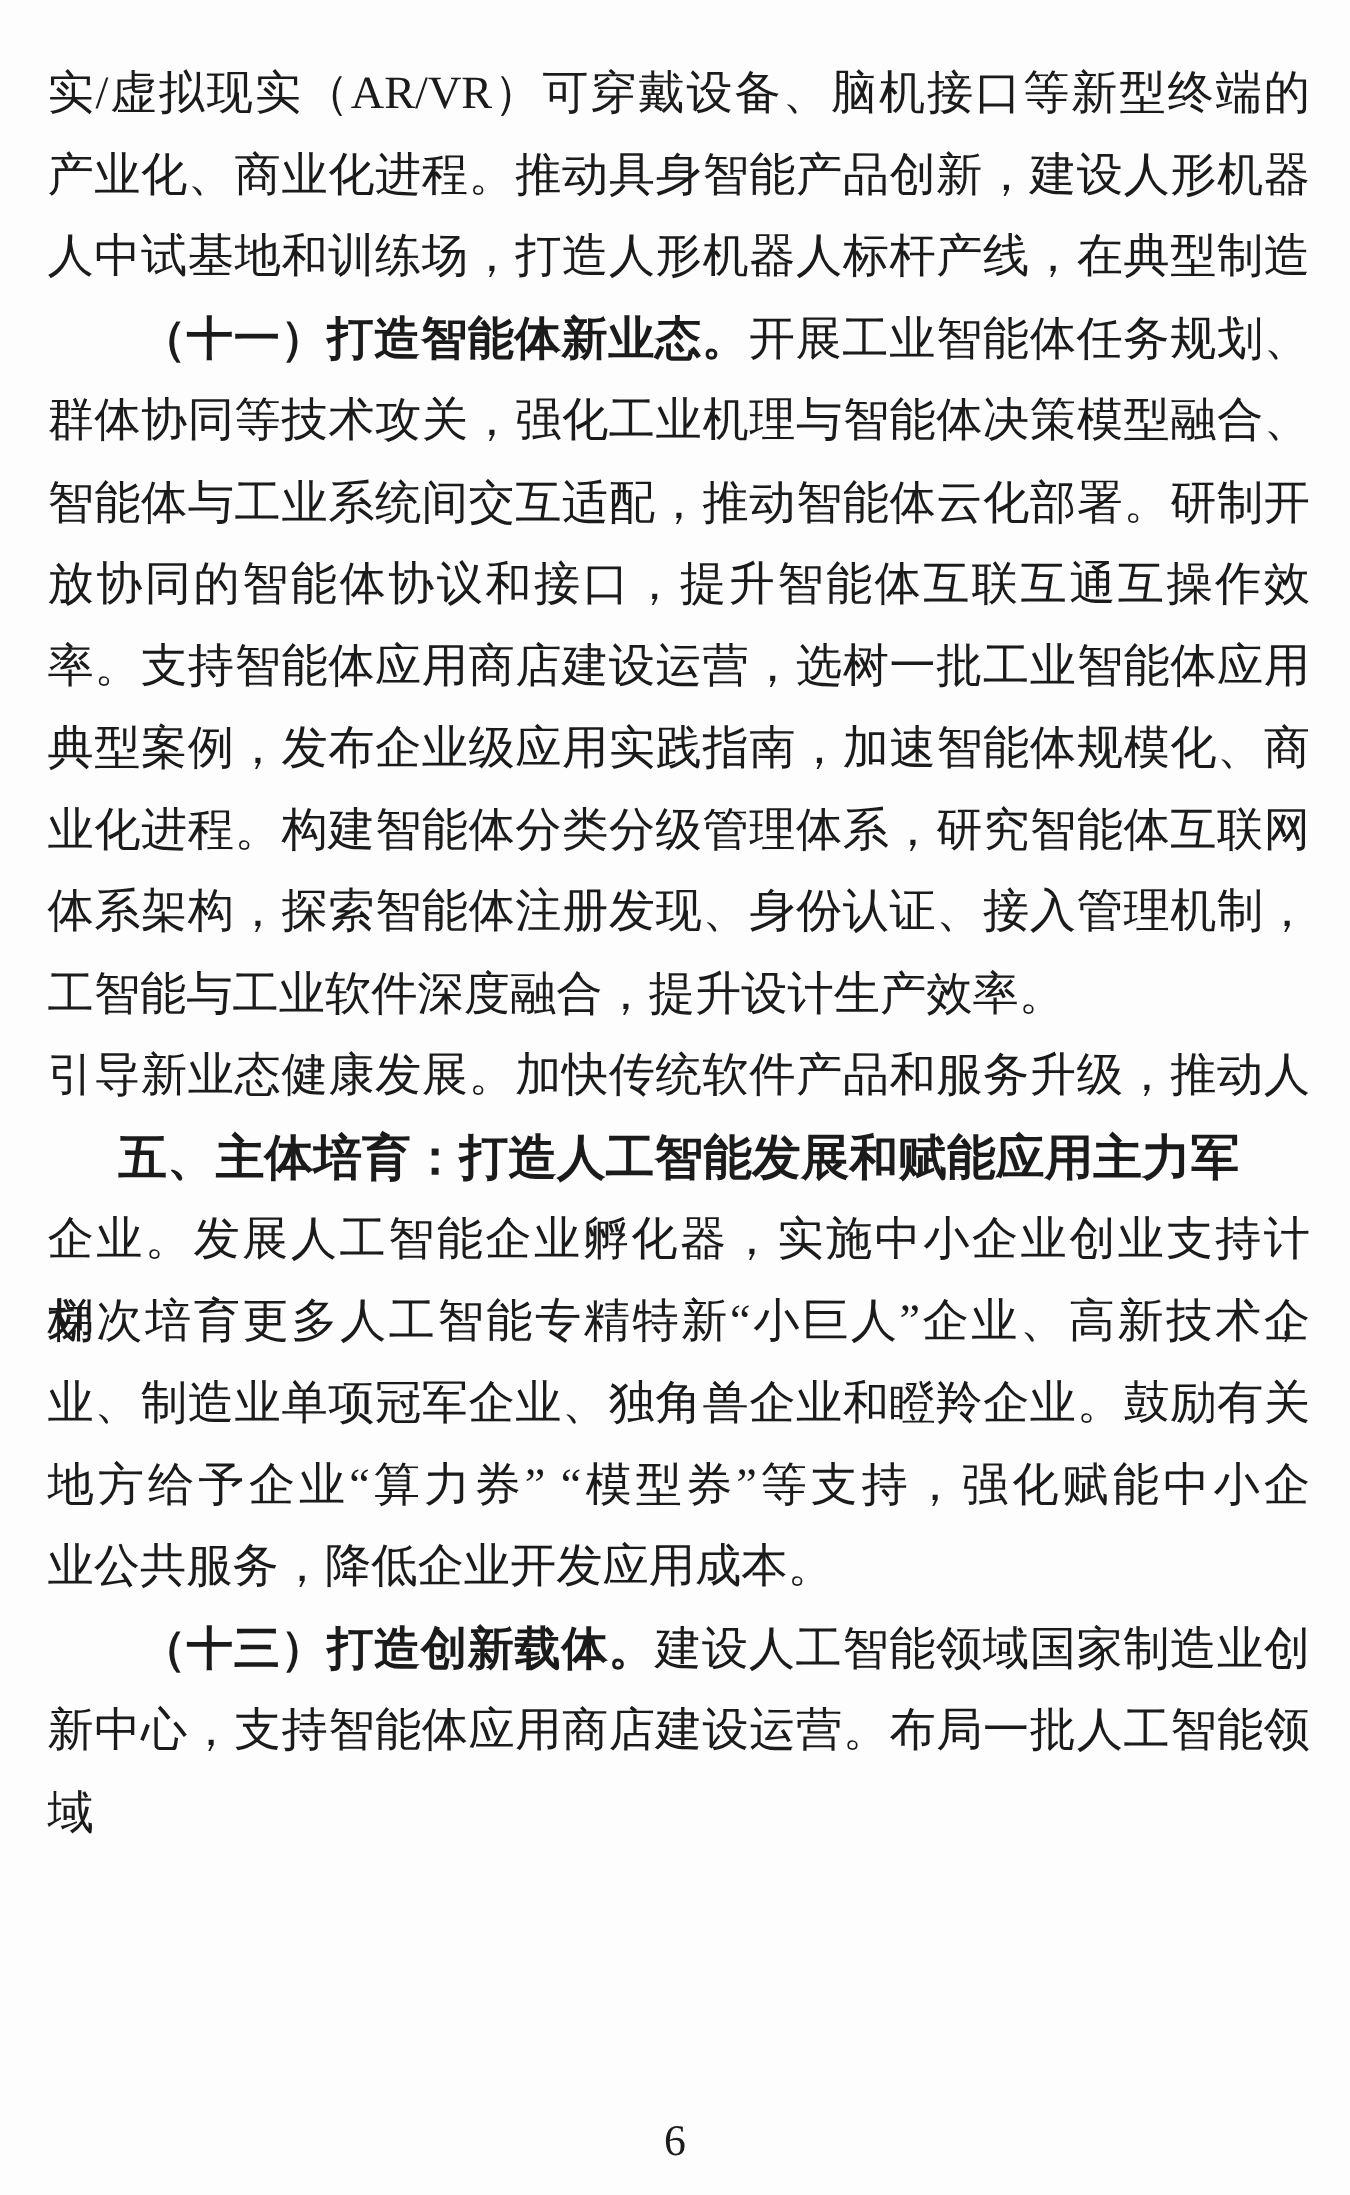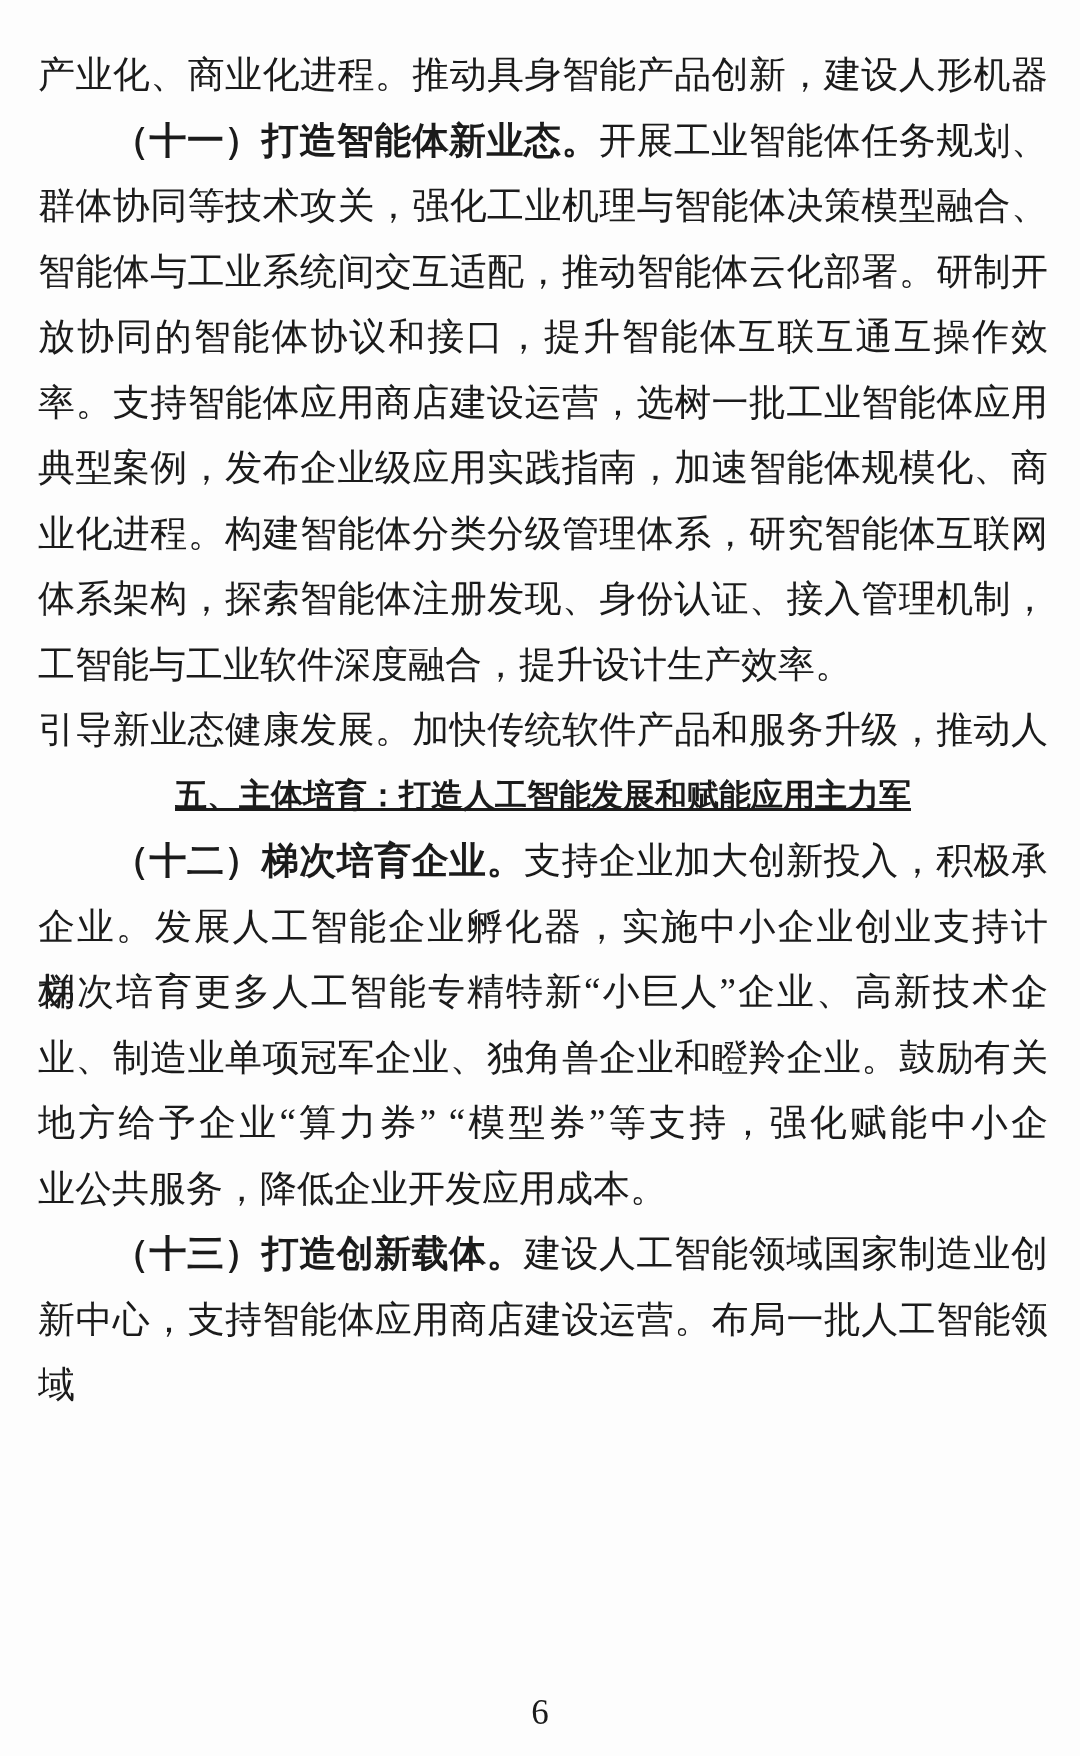--- a/index.html
+++ b/index.html
@@ -35,57 +35,57 @@
   .end {
     text-align: left;
     text-align-last: left;
   }
   
   .indent { padding-left: 74px; }
   .lead { font-weight: bold; }
   .heading {
     font-family: "Liberation Sans", "DejaVu Sans", sans-serif;
     font-weight: bold;
-    font-size: 32px;
+    font-size: 39px;
     text-align: center;
     text-align-last: center;
     white-space: nowrap;
-    text-decoration: underline;
   }
   .page-number {
     position: absolute;
     top: 1688px;
     left: 0;
     width: 1080px;
     text-align: center;
     font-size: 35px;
     line-height: 50px;
     color: #1b1b1b;
   }
 </style>
 </head>
 <body>
 
 <div class="doc">
+  <div class="line full"><span>实/虚拟现实（AR/VR）可穿戴设备、脑机接口等新型终端的</span></div>
   <div class="line full"><span>产业化、商业化进程。推动具身智能产品创新，建设人形机器</span></div>
+  <div class="line full"><span>人中试基地和训练场，打造人形机器人标杆产线，在典型制造</span></div>
 
   <div class="line full indent"><span class="lead">（十一）打造智能体新业态。</span><span>开展工业智能体任务规划、</span></div>
   <div class="line full"><span>群体协同等技术攻关，强化工业机理与智能体决策模型融合、</span></div>
   <div class="line full"><span>智能体与工业系统间交互适配，推动智能体云化部署。研制开</span></div>
   <div class="line full"><span>放协同的智能体协议和接口，提升智能体互联互通互操作效</span></div>
   <div class="line full"><span>率。支持智能体应用商店建设运营，选树一批工业智能体应用</span></div>
   <div class="line full"><span>典型案例，发布企业级应用实践指南，加速智能体规模化、商</span></div>
   <div class="line full"><span>业化进程。构建智能体分类分级管理体系，研究智能体互联网</span></div>
   <div class="line full"><span>体系架构，探索智能体注册发现、身份认证、接入管理机制，</span></div>
   <div class="line end"><span>工智能与工业软件深度融合，提升设计生产效率。</span></div>
   <div class="line full"><span>引导新业态健康发展。加快传统软件产品和服务升级，推动人</span></div>
 
   <div class="line heading">五、主体培育：打造人工智能发展和赋能应用主力军</div>
 
-  <div class="line full indent"><span class="lead">（十二）梯次培育企业。</span><span>支持企业加大创新投入，积极承</span></div>
   <div class="line full"><span>企业。发展人工智能企业孵化器，实施中小企业创业支持计划，</span></div>
   <div class="line full"><span>梯次培育更多人工智能专精特新“小巨人”企业、高新技术企</span></div>
   <div class="line full"><span>业、制造业单项冠军企业、独角兽企业和瞪羚企业。鼓励有关</span></div>
   <div class="line full"><span>地方给予企业“算力券” “模型券”等支持，强化赋能中小企</span></div>
   <div class="line end"><span>业公共服务，降低企业开发应用成本。</span></div>
 
   <div class="line full indent"><span class="lead">（十三）打造创新载体。</span><span>建设人工智能领域国家制造业创</span></div>
   <div class="line full"><span>新中心，支持智能体应用商店建设运营。布局一批人工智能领域</span></div>
 </div>
 

